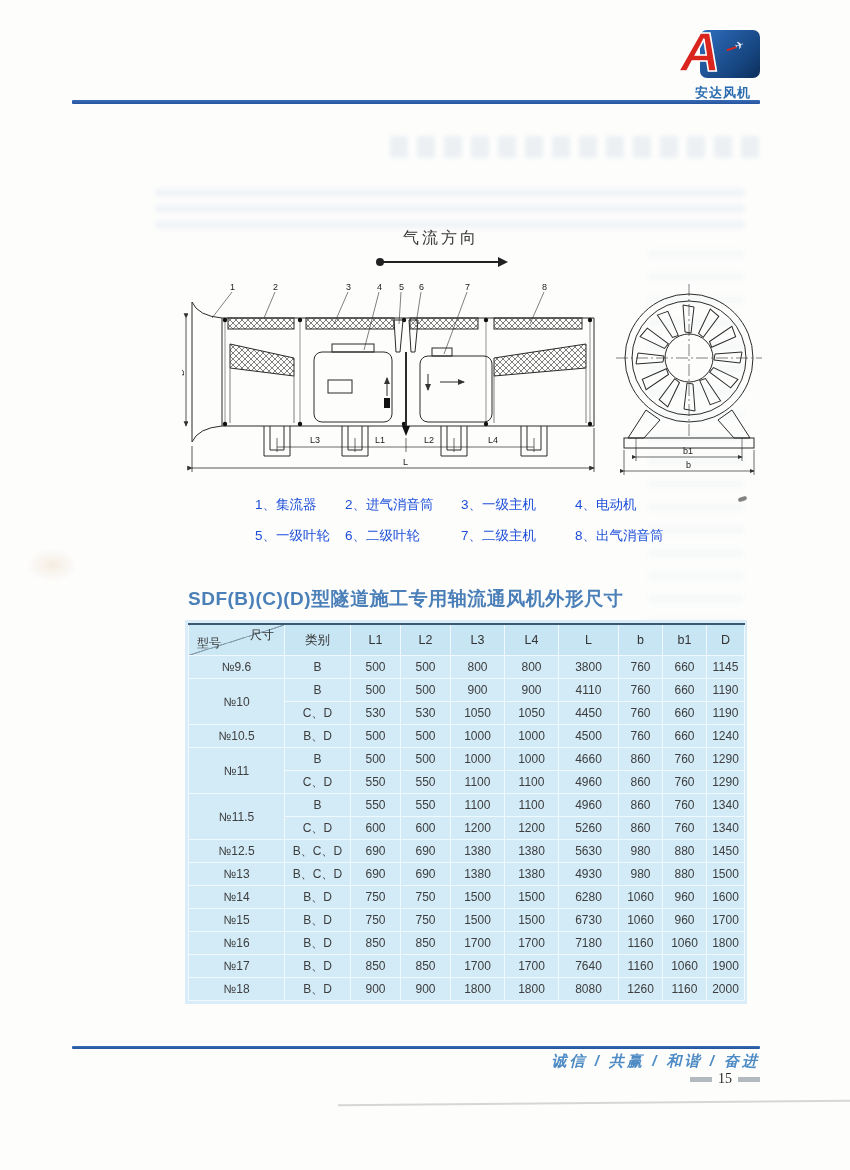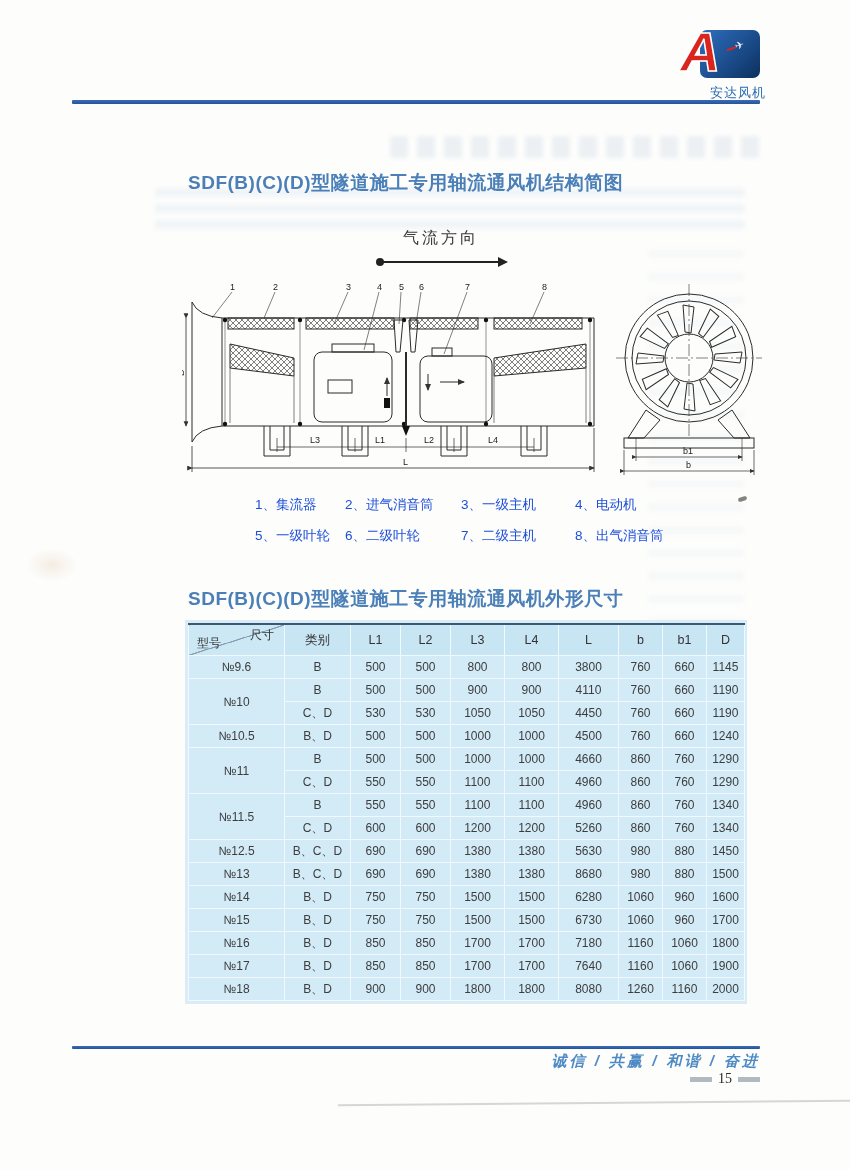--- a/index.html
+++ b/index.html
@@ -8,21 +8,21 @@
 
   
   .logo{position:absolute;left:680px;top:28px;width:86px;height:72px;}
   .logo-mark{position:relative;width:84px;height:54px;}
   .logo-blue{position:absolute;right:4px;top:2px;width:60px;height:48px;border-radius:7px;
     background:linear-gradient(135deg,#2f6fc0 0%,#16447e 70%,#0d2f5c 100%);}
   .logo-plane{position:absolute;right:16px;top:9px;font-size:11px;color:#e8eef6;transform:rotate(-18deg);}
   .logo-plane::after{content:"";position:absolute;left:-9px;top:6px;width:10px;height:2px;background:#d9251d;}
   .logo-a{position:absolute;left:0px;top:-4px;font-size:56px;line-height:56px;font-weight:900;font-style:italic;
     color:#d9251d;-webkit-text-stroke:1.5px #ffffff;text-shadow:0 0 1px #fff;}
-  .logo-brand{margin-top:2px;text-align:right;font-size:13px;font-weight:normal;color:#2a6cb0;letter-spacing:1px;}
+  .logo-brand{margin-top:2px;text-align:center;font-size:13px;font-weight:bold;color:#2a6cb0;letter-spacing:1px;}
   .rule{position:absolute;left:72px;width:688px;height:4px;background:linear-gradient(#3a6cb4,#24549e);border-radius:1px;}
   .rule.top{top:100px;}
   .rule.bottom{top:1046px;height:3px;}
 
   
   .ghost{position:absolute;filter:blur(2px);pointer-events:none;}
   .ghost-a{left:390px;top:136px;width:370px;height:22px;opacity:.14;
     background:repeating-linear-gradient(90deg,#8aa4c0 0 18px,transparent 18px 27px);}
   .ghost-b{left:155px;top:188px;width:590px;height:48px;opacity:.12;
     background:repeating-linear-gradient(180deg,#9db8d2 0 9px,transparent 9px 16px);}
@@ -93,21 +93,20 @@
     <div class="logo-mark">
       <div class="logo-blue">
         <span class="logo-plane">✈</span>
       </div>
       <div class="logo-a">A</div>
     </div>
     <div class="logo-brand">安达风机</div>
   </div>
   <div class="rule top"></div>
 
-  <div class="sec-title" id="title-structure">SDF(B)(C)(D)型隧道施工专用轴流通风机结构简图</div>
 
   <div class="airflow">
     <div class="airflow-label">气流方向</div>
     <div class="airflow-arrow">
       <div class="dot"></div>
         <div class="shaft"></div>
         <div class="head"></div>
     </div>
   </div>
 
@@ -402,21 +401,21 @@
             <td>880</td>
             <td>1450</td>
           </tr>
           <tr>
             <td>№13</td>
             <td>B、C、D</td>
             <td>690</td>
             <td>690</td>
             <td>1380</td>
             <td>1380</td>
-            <td>8680</td>
+            <td>4930</td>
             <td>980</td>
             <td>880</td>
             <td>1500</td>
           </tr>
           <tr>
             <td>№14</td>
             <td>B、D</td>
             <td>750</td>
             <td>750</td>
             <td>1500</td>

